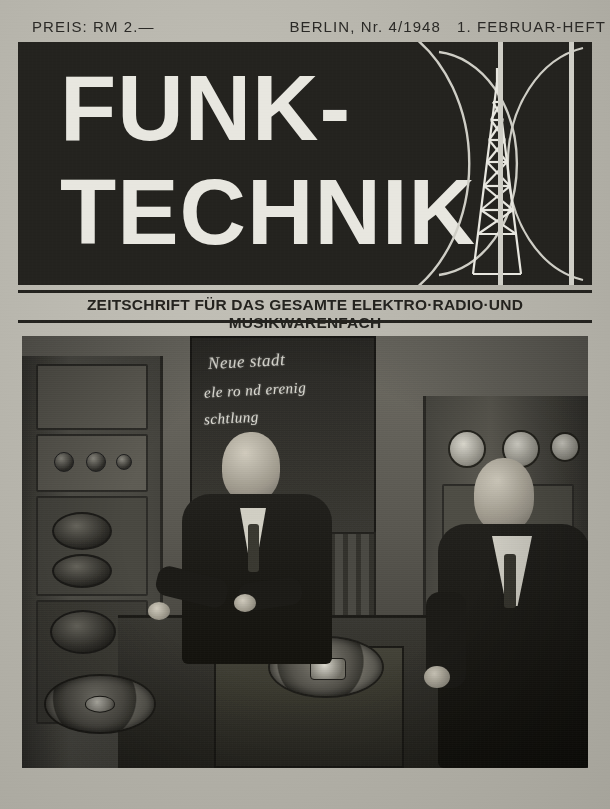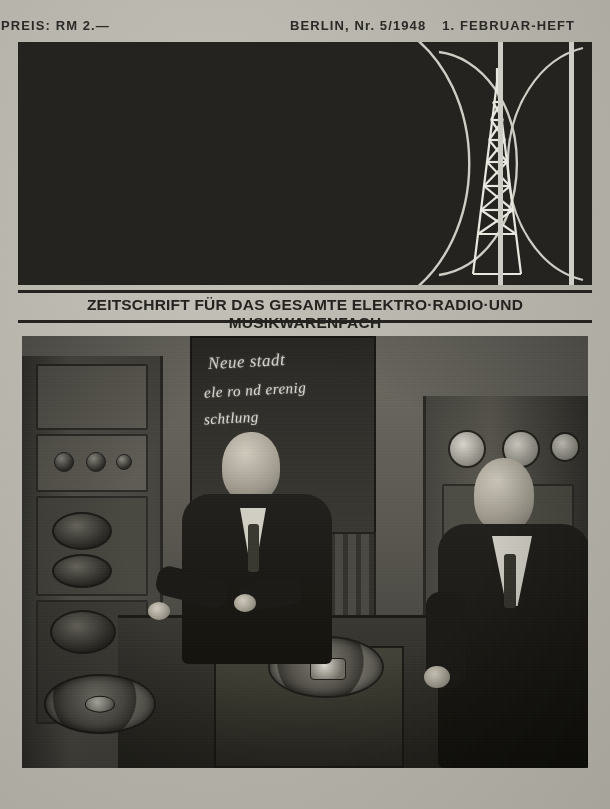--- a/index.html
+++ b/index.html
@@ -31,29 +31,29 @@
     pointer-events: none;
     opacity: .20;
     background-image:
       repeating-linear-gradient(0deg, rgba(0,0,0,.045) 0px, rgba(0,0,0,0) 1px, rgba(0,0,0,0) 3px),
       repeating-linear-gradient(90deg, rgba(255,255,255,.05) 0px, rgba(0,0,0,0) 1px, rgba(0,0,0,0) 4px);
   }
 
   
   .topline {
     position: absolute;
-    left: 1px;
+    left: 32px;
     top: 18px;
     width: 574px;
     display: flex;
     justify-content: space-between;
     align-items: baseline;
-    font-size: 13px;
+    font-size: 15px;
     letter-spacing: 1.1px;
-    font-weight: bold;
+    font-weight: normal;
     color: #2b2a27;
   }
   .topline .right { display: flex; gap: 16px; }
 
   
   .masthead {
     position: absolute;
     left: 18px;
     top: 42px;
     width: 574px;
@@ -288,27 +288,29 @@
   }
 </style>
 </head>
 <body>
 
 <div class="cover">
 
   <div class="topline">
     <div>PREIS: RM 2.—</div>
     <div class="right">
-      <span>BERLIN, Nr. 5/1948</span>
+      <span>BERLIN, Nr. 4/1948</span>
       <span>1. FEBRUAR-HEFT</span>
     </div>
   </div>
 
   <div class="masthead">
     <div class="title">
+      <span>FUNK-</span>
+      <span class="l2">TECHNIK</span>
     </div>
 
     <div class="tower-wrap">
       <svg width="215" height="243" viewBox="0 0 215 243">
 
         <g fill="none" stroke="#cfcec6" stroke-width="2.4">
           <path d="M 30 -10 A 120 150 0 0 1 30 253"></path>
           <path d="M 62 10 A 86 112 0 0 1 62 233"></path>
         </g>
         <g fill="none" stroke="#cfcec6" stroke-width="2.2">

